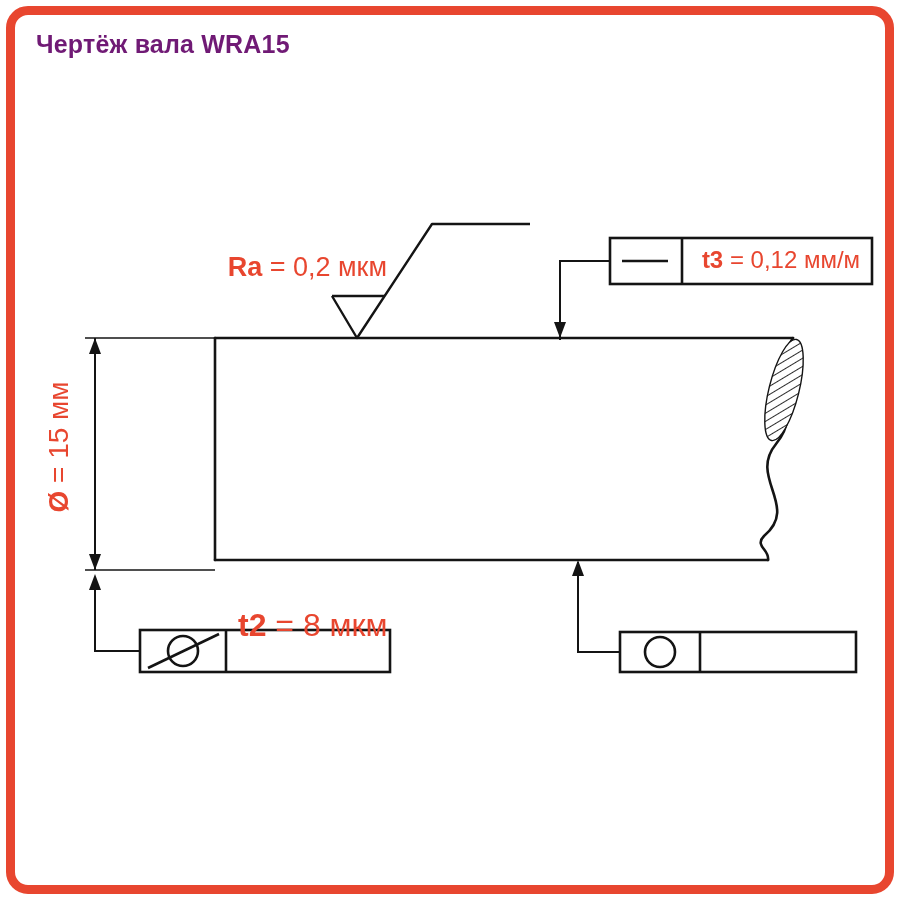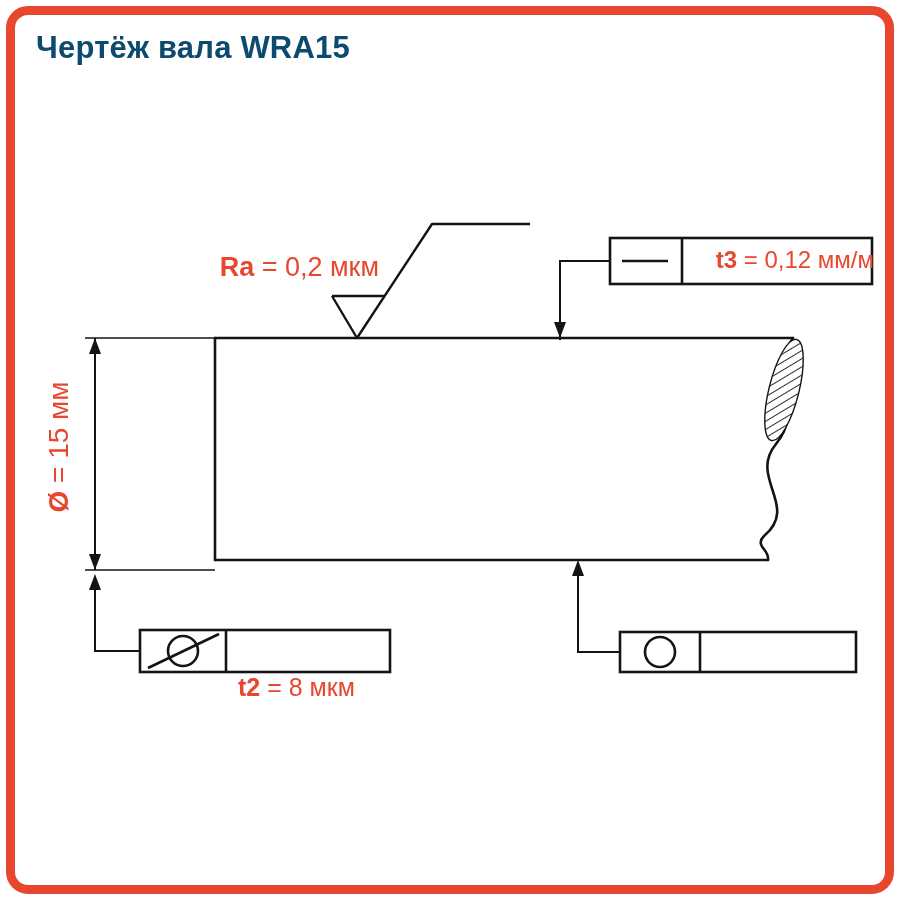--- a/index.html
+++ b/index.html
@@ -1,29 +1,29 @@
 <!DOCTYPE html>
 <html style="--accent: #e8462f; --ink: #141414;"><head>
 <meta charset="utf-8">
 <style>
   :root { --accent:#e8462f; --ink:#141414; }
   html,body { margin:0; padding:0; background:#fff; width:900px; height:900px;
               font-family:"Liberation Sans", sans-serif; }
   .stage { position:relative; width:900px; height:900px; overflow:hidden; background:#fff; }
   .frame { position:absolute; inset:6px; border:9px solid var(--accent); border-radius:22px; pointer-events:none; }
-  .title { position:absolute; left:36px; top:30px; margin:0; font-size:31px; font-weight:800;
-           letter-spacing:0.2px; color:#0c4a6e; }
+  .title { position:absolute; left:36px; top:30px; margin:0; font-size:25px; font-weight:800;
+           letter-spacing:0.2px; color:#701a75; }
   svg.draw { position:absolute; left:0; top:0; }
   .lbl { position:absolute; color:var(--accent); font-size:26px; font-weight:500; white-space:pre; }
   .lbl .b { font-weight:800; }
-  .lbl-ra { left:144px; top:252px; width:235px; text-align:right; font-size:27px; }
-  .lbl-t3 { left:688px; top:246px; width:186px; text-align:right; font-size:24px; }
+  .lbl-ra { left:152px; top:252px; width:235px; text-align:right; font-size:27px; }
+  .lbl-t3 { left:688px; top:246px; width:186px; text-align:center; font-size:24px; }
   .lbl-dia { left:-52px; top:431px; width:222px; text-align:center; font-size:28px;
              transform:rotate(-90deg); }
-  .lbl-t2 { left:238px; top:673px; width:150px; font-size:25px; }
+  .lbl-t2 { left:238px; top:607px; width:150px; font-size:32px; }
   .lbl-t1 { left:712px; top:638px; width:142px; font-size:25px; }
 </style>
 </head>
 <body>
 
 <div class="stage">
 
   <svg class="draw" width="900" height="900" viewBox="0 0 900 900">
     <defs>
       <pattern id="hatch" width="7" height="7" patternUnits="userSpaceOnUse" patternTransform="rotate(45)">

